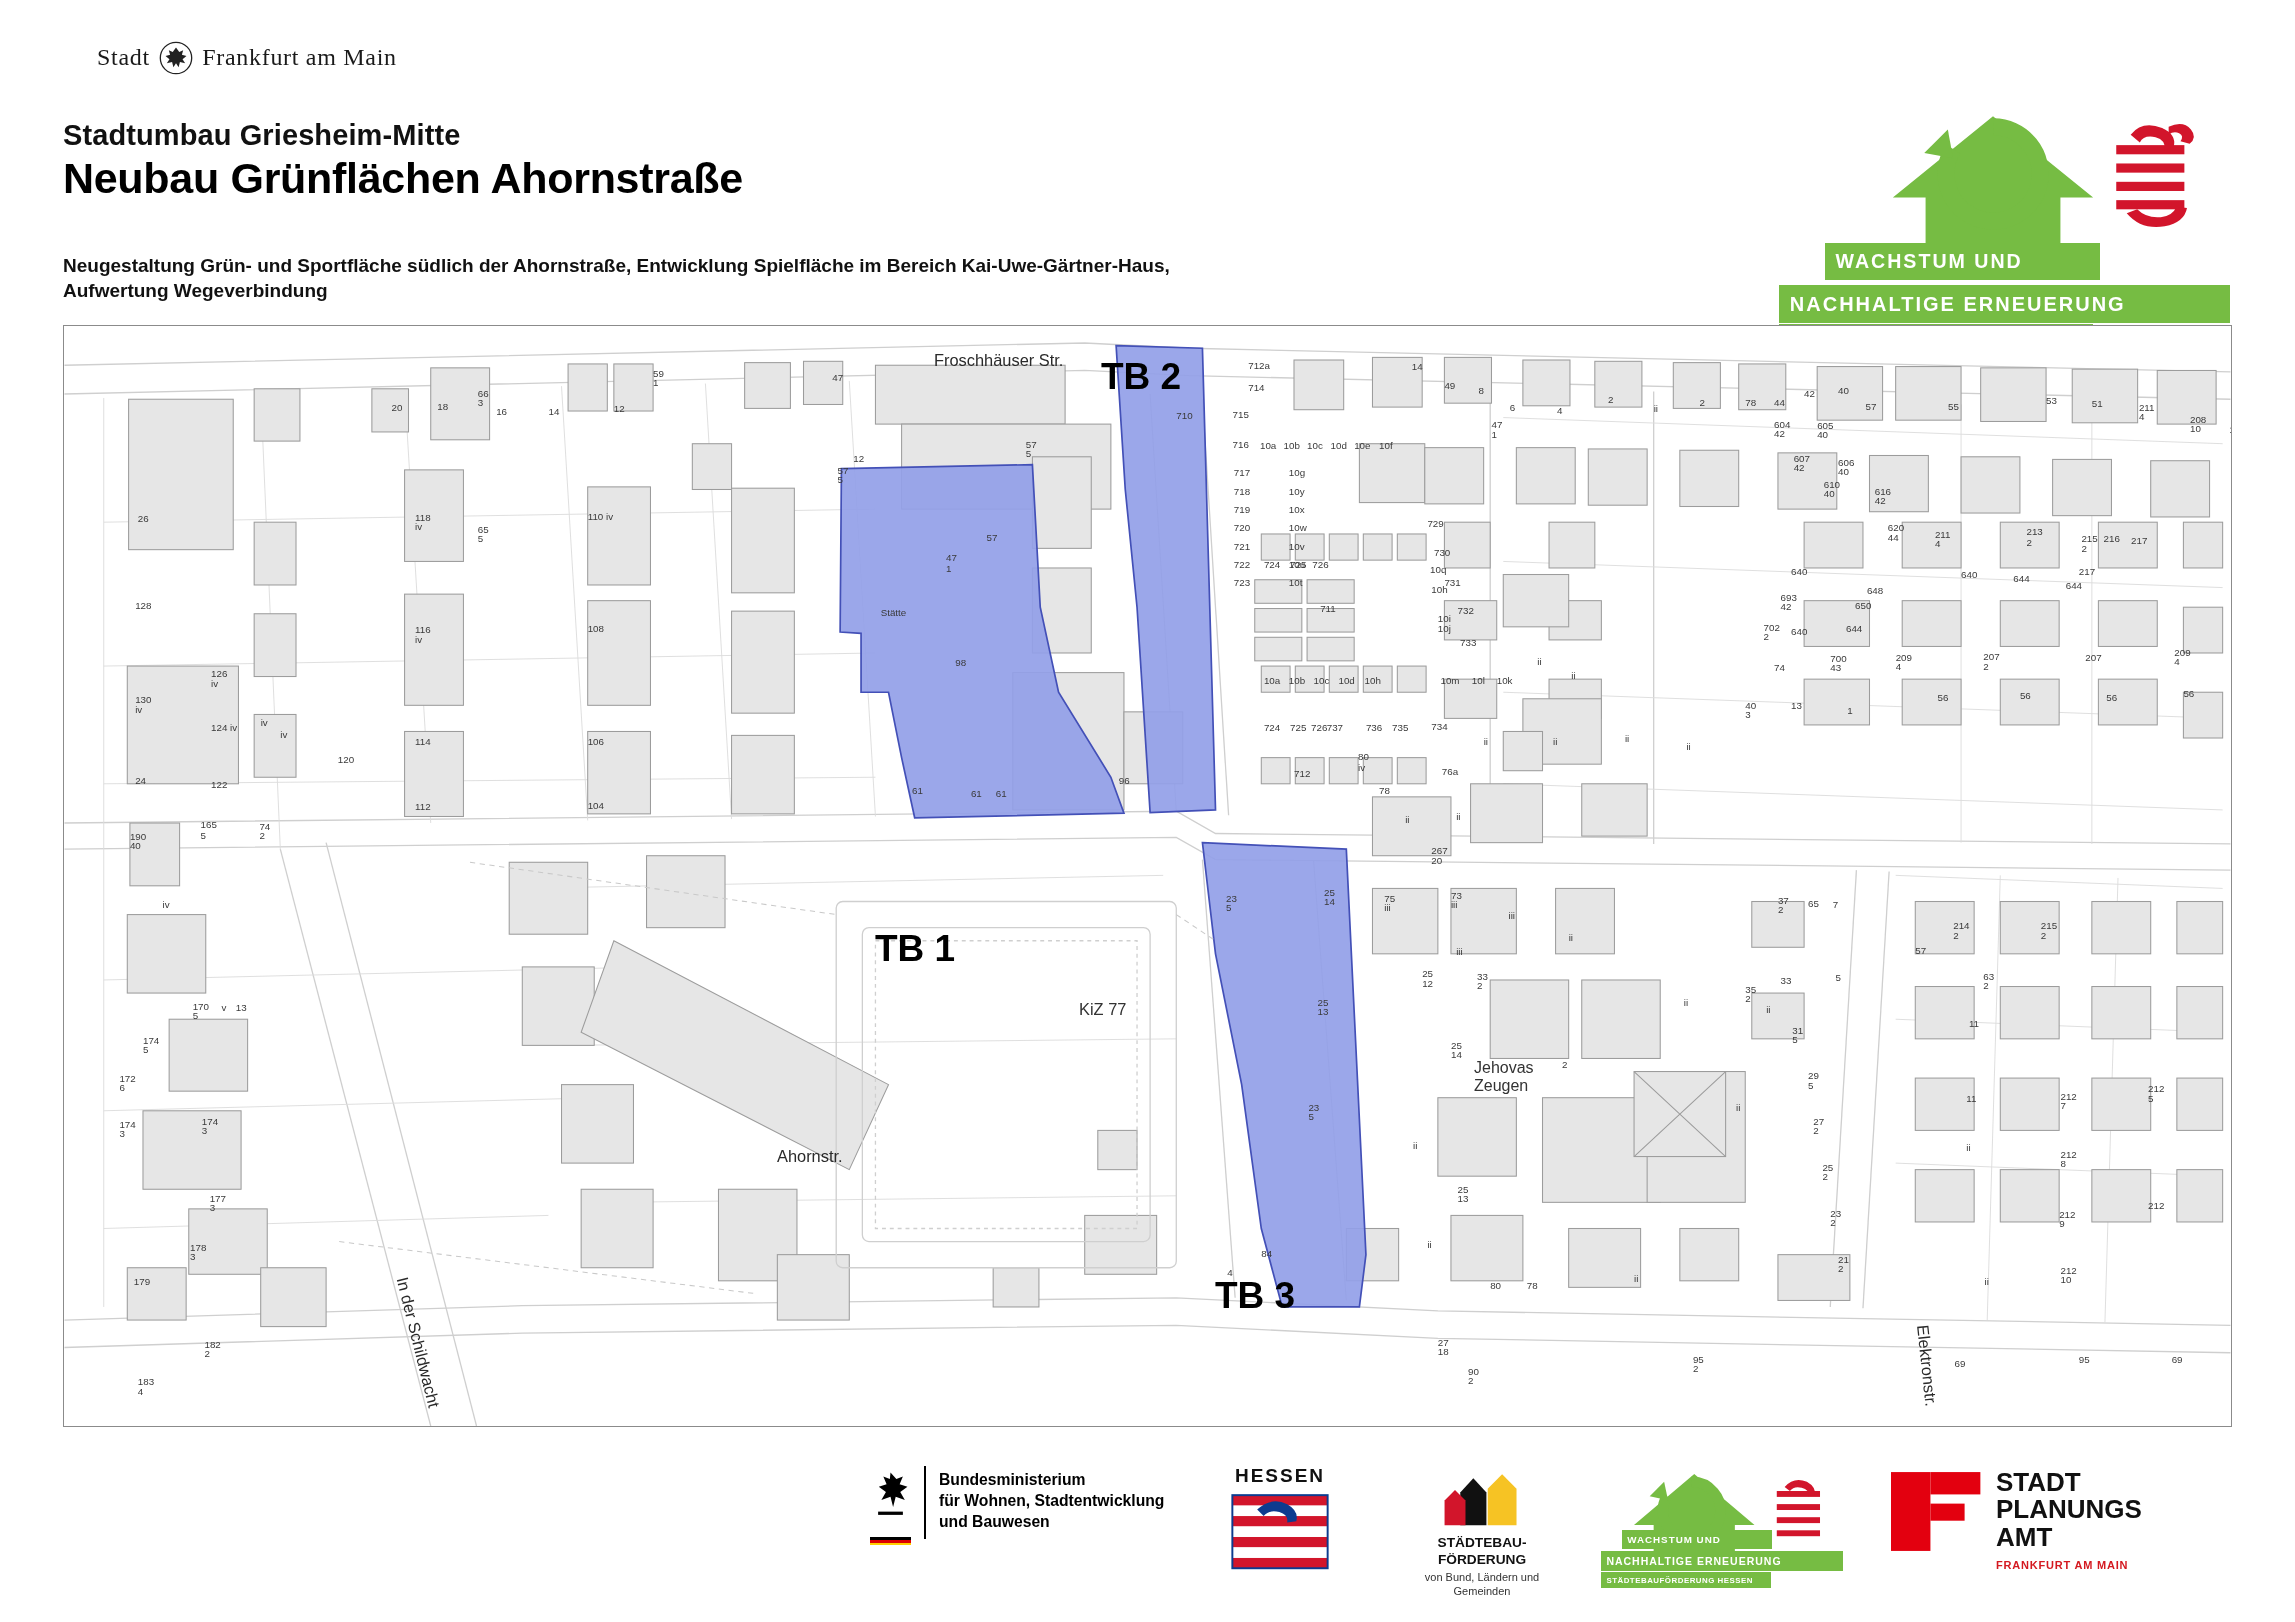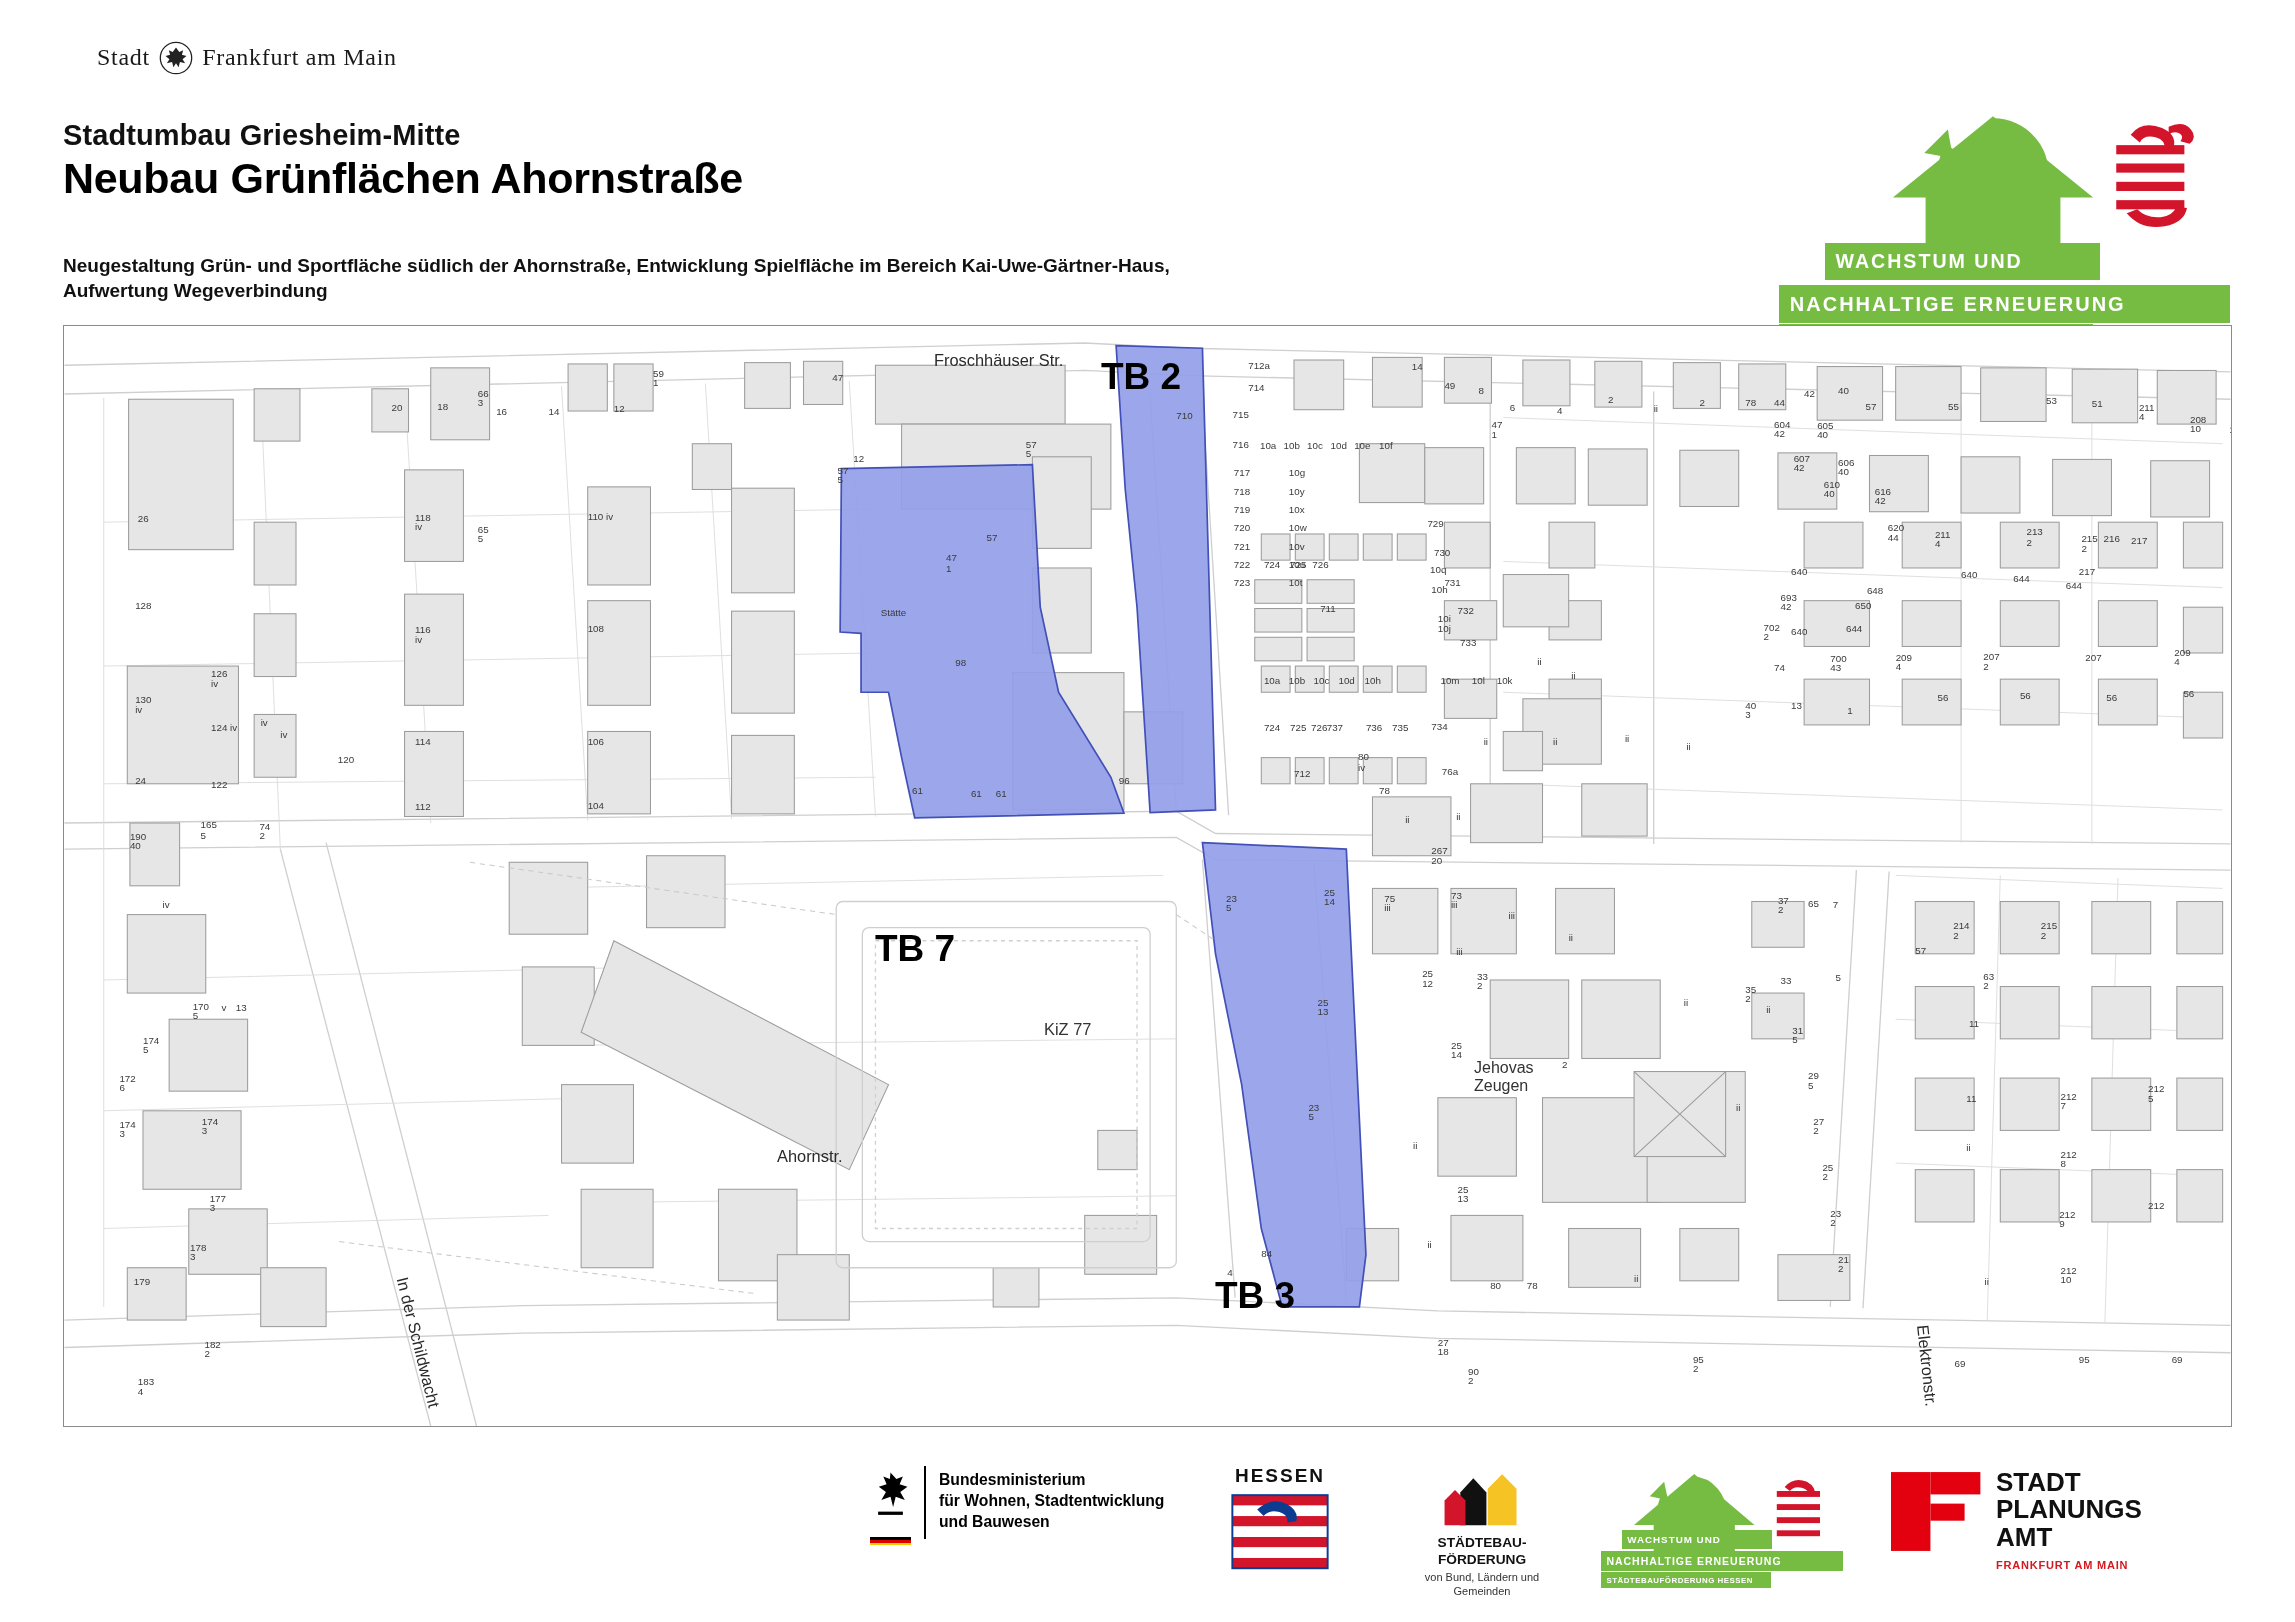--- a/index.html
+++ b/index.html
@@ -834,31 +834,31 @@
       </g>
 
       <g stroke="#c9c9c9" stroke-width="1.6" fill="none" stroke-dasharray="8 7">
         <path d="M620 820 L1180 900"></path>
         <path d="M1700 900 L1760 940"></path>
         <path d="M420 1400 L1060 1480"></path>
       </g>
     </svg>
   </div>
 
-  <div class="tb-label" id="tb1-label">TB 7</div>
+  <div class="tb-label" id="tb1-label">TB 1</div>
   <div class="tb-label" id="tb2-label">TB 2</div>
   <div class="tb-label" id="tb3-label">TB 3</div>
 
   <div class="street-label" style="left:870px; top:25px;">Froschhäuser Str.</div>
   <div class="street-label" style="left:713px; top:821px;">Ahornstr.</div>
   <div class="street-label" style="left:347px; top:949px; transform: rotate(76deg); transform-origin: left top;">In der Schildwacht</div>
 
   <div class="street-label" style="left:1868px; top:998px; transform: rotate(84deg); transform-origin: left top;">Elektronstr.</div>
 
-  <div class="sport-label" style="left:980px; top:674px; font-size:16.4px;margin-top:20px;">KiZ 77</div>
+  <div class="sport-label" style="left:1015px; top:674px; font-size:16.4px;">KiZ 77</div>
   <div class="sport-label" style="left:1410px; top:733px; font-size:16px; line-height:1.15; width:98px;">Jehovas Zeugen</div>
 </div>
 
 <div id="footer">
 
   <div id="bmwsb">
     <div style="position:relative;">
       <svg class="bm-eagle" viewBox="0 0 62 112">
         <path d="M31 10 l9 10 10 -4 -5 12 12 4 -11 8 7 12 -14 -5 -4 16 -4 -16 -14 5 7 -12 -11 -8 12 -4 -5 -12 10 4z" fill="#000"></path>
         <rect x="12" y="70" width="38" height="5" fill="#000"></rect>

